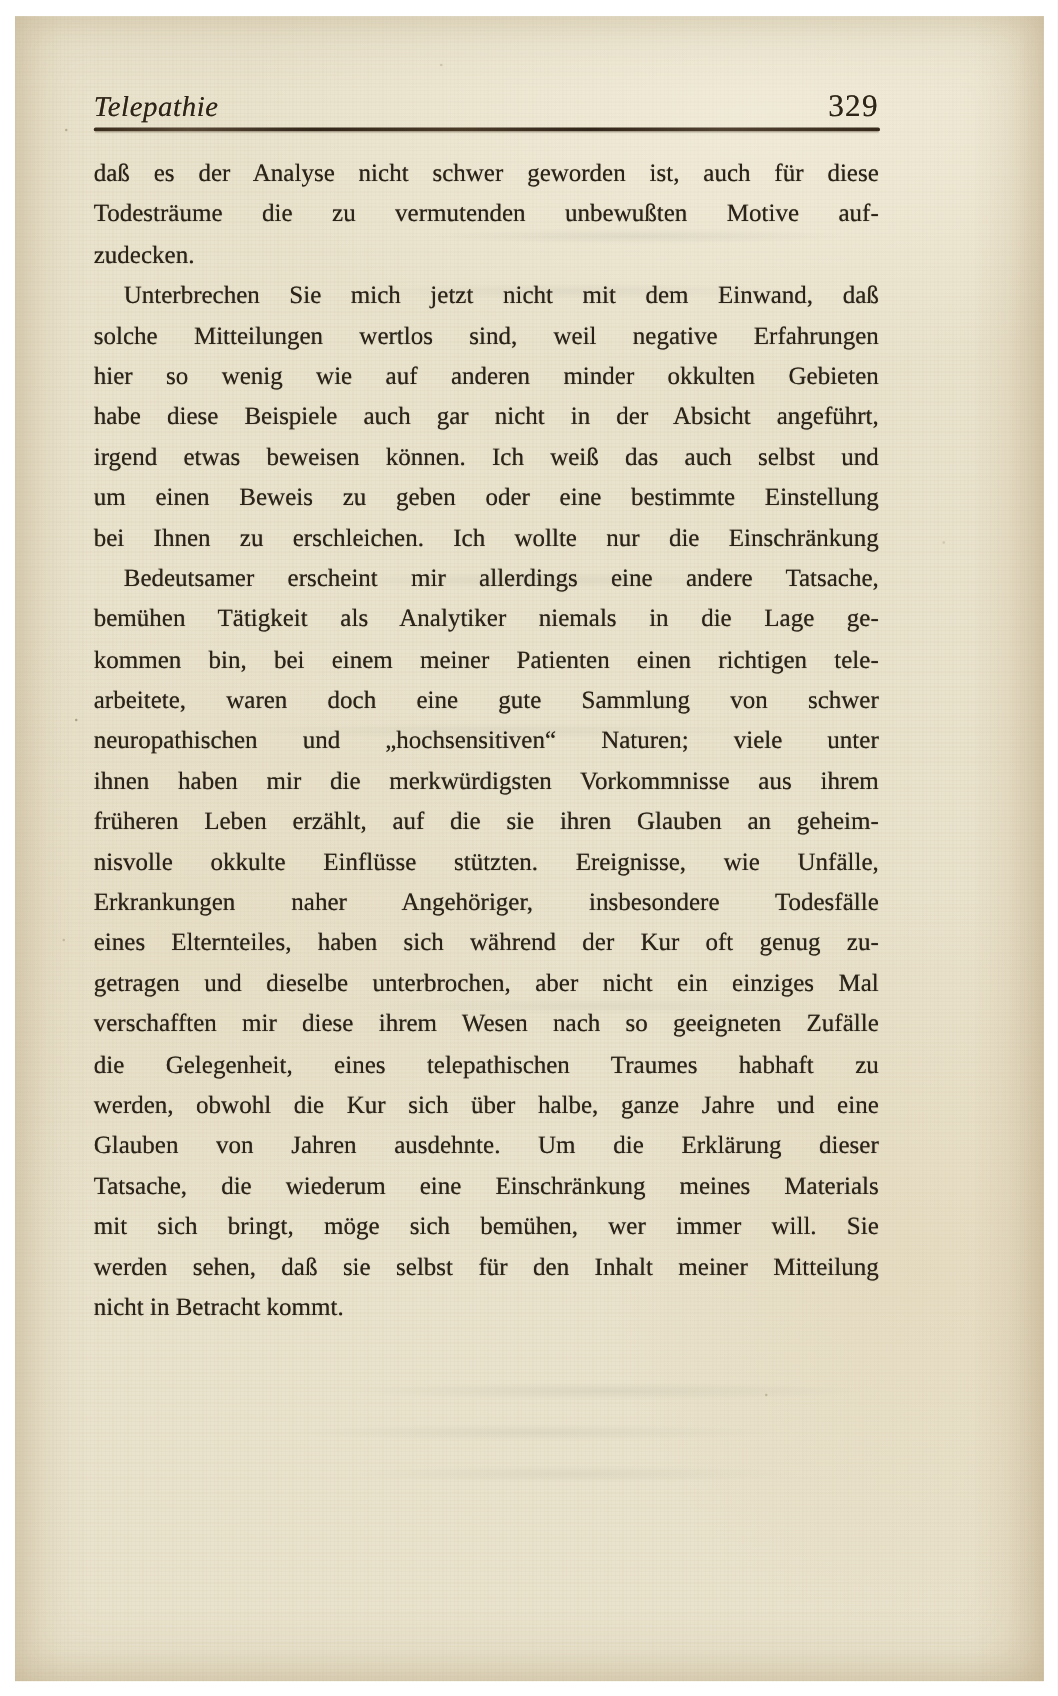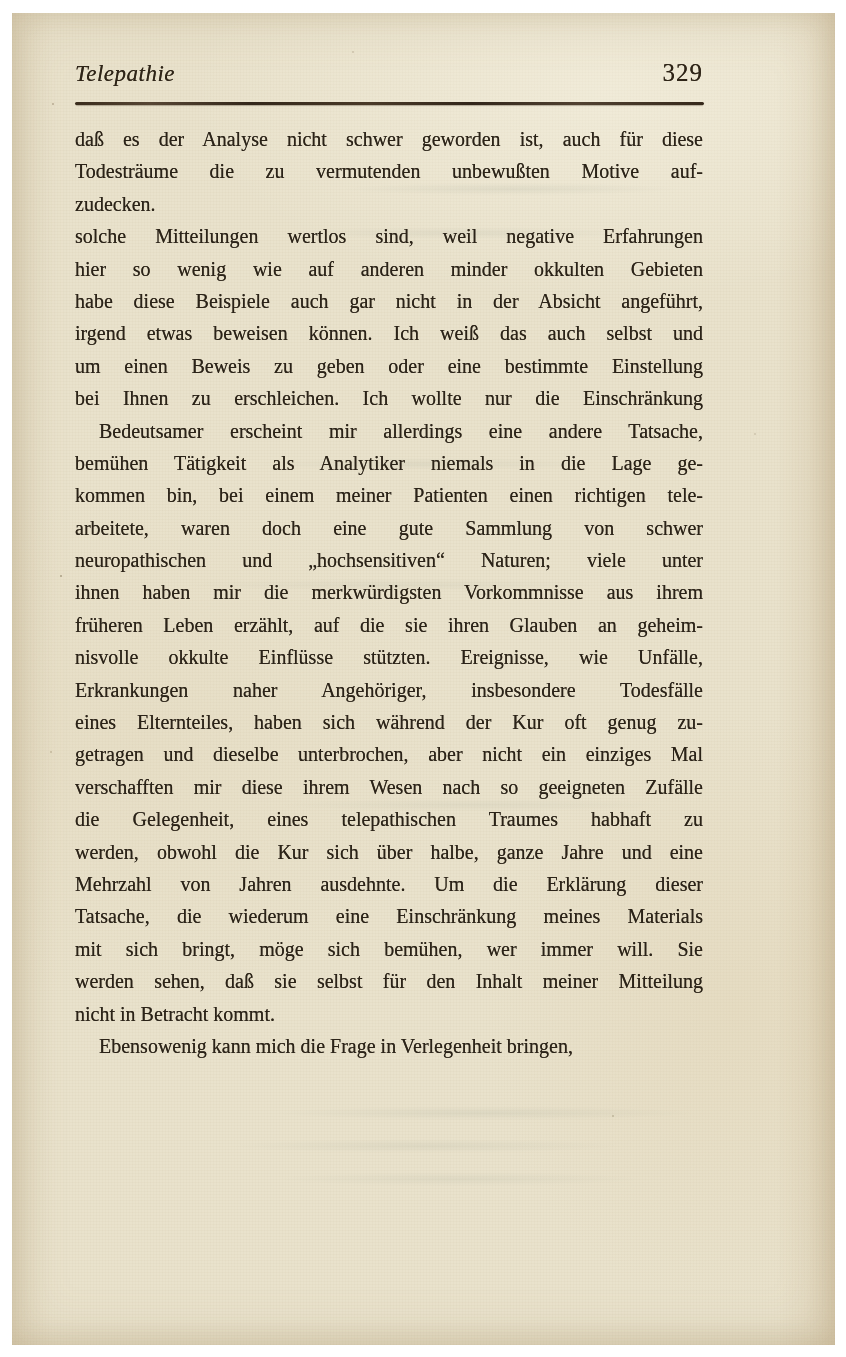--- a/index.html
+++ b/index.html
@@ -65,21 +65,21 @@
     box-shadow:
       8px 472px 0 0 rgba(100,84,56,0.45),
       -2px 648px 0 0 rgba(120,100,70,0.30),
       560px 1012px 0 0 rgba(110,92,60,0.30),
       300px -52px 0 0 rgba(120,100,70,0.25),
       702px 330px 0 0 rgba(120,100,70,0.22);
   }
   .header {
     position: absolute;
     left: 63px;
-    top: 46px;
+    top: 59px;
     width: 628px;
     height: 30px;
     display: flex;
     justify-content: space-between;
     align-items: baseline;
     color: #2e2417;
     text-align: right;
   }
   .running-title {
     font-style: italic;
@@ -135,41 +135,41 @@
       <span class="running-title">Telepathie</span>
       <span class="page-number">329</span>
     </div>
 
     <div class="rule"></div>
 
     <div class="text-block" id="text-block">
         <div class="line">daß es der Analyse nicht schwer geworden ist, auch für diese</div>
         <div class="line">Todesträume die zu vermutenden unbewußten Motive auf-</div>
         <div class="line para-end">zudecken.</div>
+        <div class="line indent">Unterbrechen Sie mich jetzt nicht mit dem Einwand, daß</div>
         <div class="line">solche Mitteilungen wertlos sind, weil negative Erfahrungen</div>
         <div class="line">hier so wenig wie auf anderen minder okkulten Gebieten</div>
         <div class="line">habe diese Beispiele auch gar nicht in der Absicht angeführt,</div>
         <div class="line">irgend etwas beweisen können. Ich weiß das auch selbst und</div>
         <div class="line">um einen Beweis zu geben oder eine bestimmte Einstellung</div>
         <div class="line">bei Ihnen zu erschleichen. Ich wollte nur die Einschränkung</div>
         <div class="line indent">Bedeutsamer erscheint mir allerdings eine andere Tatsache,</div>
         <div class="line">bemühen Tätigkeit als Analytiker niemals in die Lage ge-</div>
         <div class="line">kommen bin, bei einem meiner Patienten einen richtigen tele-</div>
         <div class="line">arbeitete, waren doch eine gute Sammlung von schwer</div>
         <div class="line">neuropathischen und „hochsensitiven“ Naturen; viele unter</div>
         <div class="line">ihnen haben mir die merkwürdigsten Vorkommnisse aus ihrem</div>
         <div class="line">früheren Leben erzählt, auf die sie ihren Glauben an geheim-</div>
         <div class="line">nisvolle okkulte Einflüsse stützten. Ereignisse, wie Unfälle,</div>
         <div class="line">Erkrankungen naher Angehöriger, insbesondere Todesfälle</div>
         <div class="line">eines Elternteiles, haben sich während der Kur oft genug zu-</div>
         <div class="line">getragen und dieselbe unterbrochen, aber nicht ein einziges Mal</div>
         <div class="line">verschafften mir diese ihrem Wesen nach so geeigneten Zufälle</div>
         <div class="line">die Gelegenheit, eines telepathischen Traumes habhaft zu</div>
         <div class="line">werden, obwohl die Kur sich über halbe, ganze Jahre und eine</div>
-        <div class="line">Mehrzahl von Jahren ausdehnte. Um die Erklärung dieser</div>
+        <div class="line">Glauben von Jahren ausdehnte. Um die Erklärung dieser</div>
         <div class="line">Tatsache, die wiederum eine Einschränkung meines Materials</div>
         <div class="line">mit sich bringt, möge sich bemühen, wer immer will. Sie</div>
         <div class="line">werden sehen, daß sie selbst für den Inhalt meiner Mitteilung</div>
         <div class="line para-end">nicht in Betracht kommt.</div>
-        <div class="line indent para-end">Ebensowenig kann mich die Frage in Verlegenheit bringen,</div>
       </div>
   </div>
 </div>
 
 </body></html>

